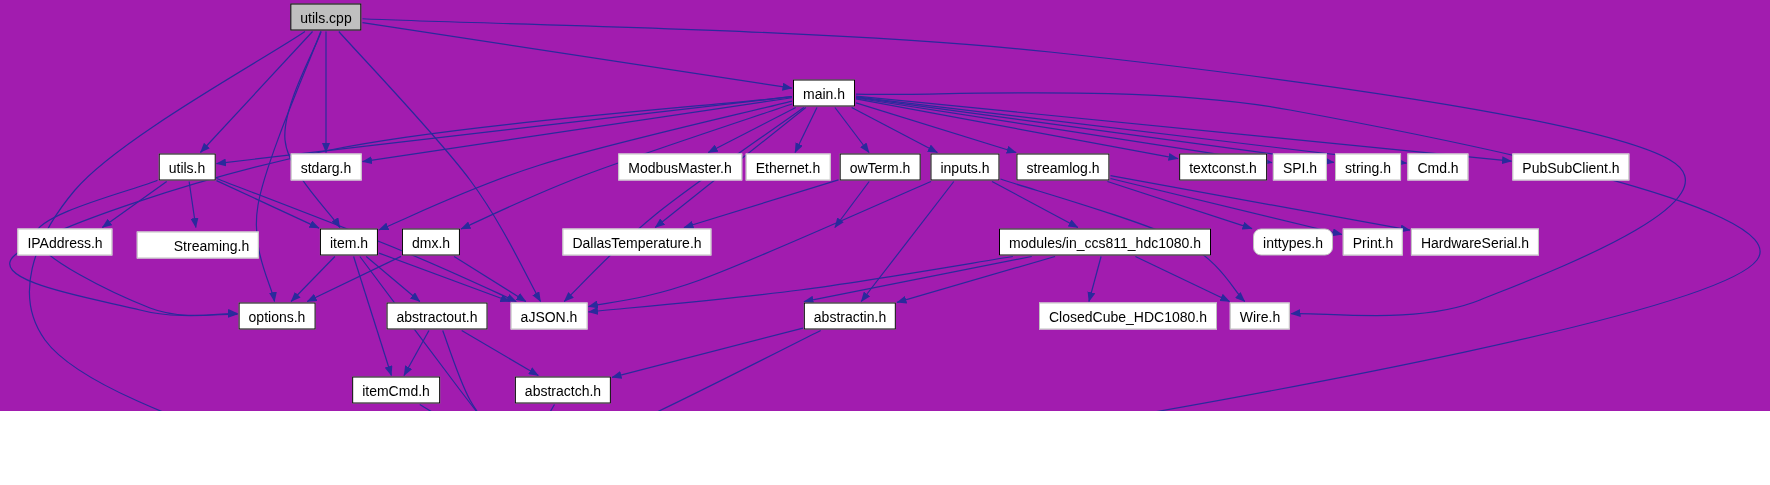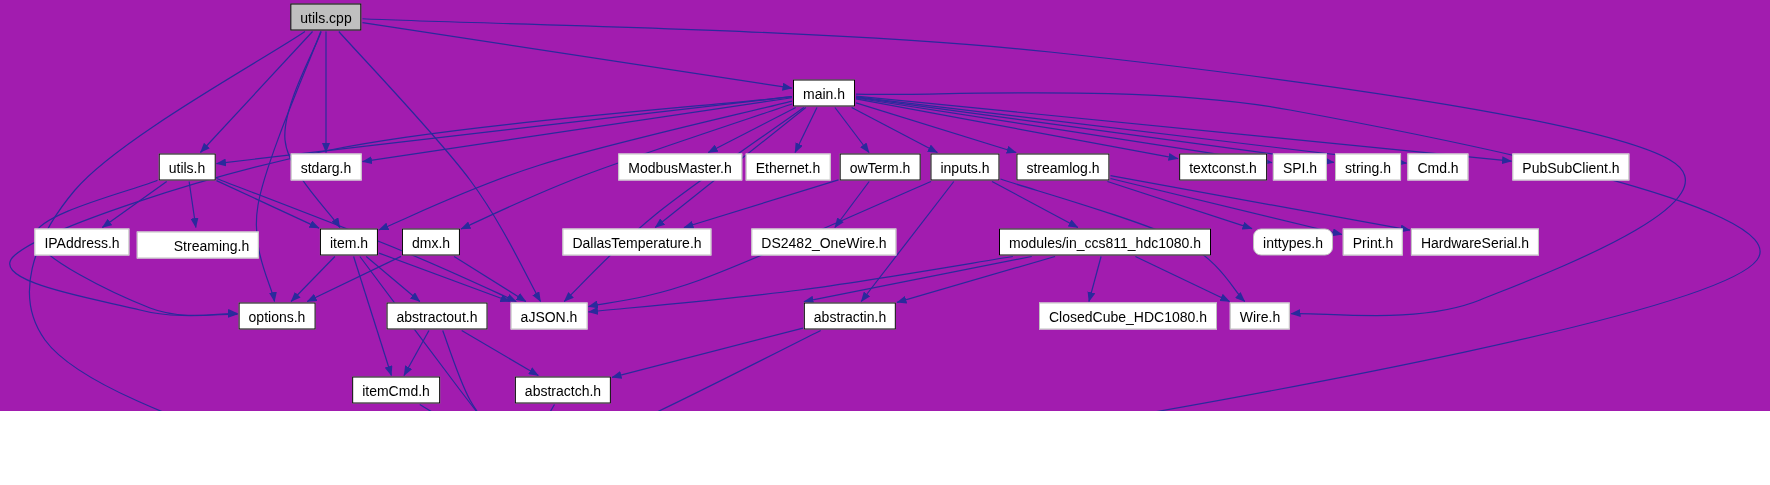--- a/index.html
+++ b/index.html
@@ -91,26 +91,25 @@
     <div class="node external" style="left: 680px; top: 167px;">ModbusMaster.h</div>
     <div class="node external" style="left: 788px; top: 167px;">Ethernet.h</div>
     <div class="node linked" style="left: 880px; top: 167px;">owTerm.h</div>
     <div class="node linked" style="left: 965px; top: 167px;">inputs.h</div>
     <div class="node linked" style="left: 1063px; top: 167px;">streamlog.h</div>
     <div class="node linked" style="left: 1223px; top: 167px;">textconst.h</div>
     <div class="node external" style="left: 1300px; top: 167px;">SPI.h</div>
     <div class="node external" style="left: 1368px; top: 155px; margin-top: 12px;">string.h</div>
     <div class="node external" style="left: 1438px; top: 167px;">Cmd.h</div>
     <div class="node external" style="left: 1571px; top: 167px;">PubSubClient.h</div>
-    <div class="node external" style="left: 82px; top: 242px;">IPAddress.h</div>
+    <div class="node external" style="left: 65px; top: 242px;">IPAddress.h</div>
     <div class="node external" style="left: 198px; top: 245px; padding-left: 36px;">Streaming.h</div>
     <div class="node linked" style="left: 349px; top: 242px;">item.h</div>
     <div class="node linked" style="left: 431px; top: 242px;">dmx.h</div>
     <div class="node external" style="left: 637px; top: 242px;">DallasTemperature.h</div>
-    <div class="node external" style="left: 824px; top: 242px;">DS2482_OneWire.h</div>
     <div class="node linked" style="left: 1105px; top: 242px;">modules/in_ccs811_hdc1080.h</div>
     <div class="node external" style="left: 1293px; top: 242px; border-radius: 8px;">inttypes.h</div>
     <div class="node external" style="left: 1373px; top: 242px;">Print.h</div>
     <div class="node external" style="left: 1475px; top: 242px;">HardwareSerial.h</div>
     <div class="node linked" style="left: 277px; top: 316px;">options.h</div>
     <div class="node linked" style="left: 437px; top: 316px;">abstractout.h</div>
     <div class="node external" style="left: 549px; top: 316px;">aJSON.h</div>
     <div class="node linked" style="left: 850px; top: 316px;">abstractin.h</div>
     <div class="node external" style="left: 1128px; top: 316px;">ClosedCube_HDC1080.h</div>
     <div class="node external" style="left: 1260px; top: 316px;">Wire.h</div>

